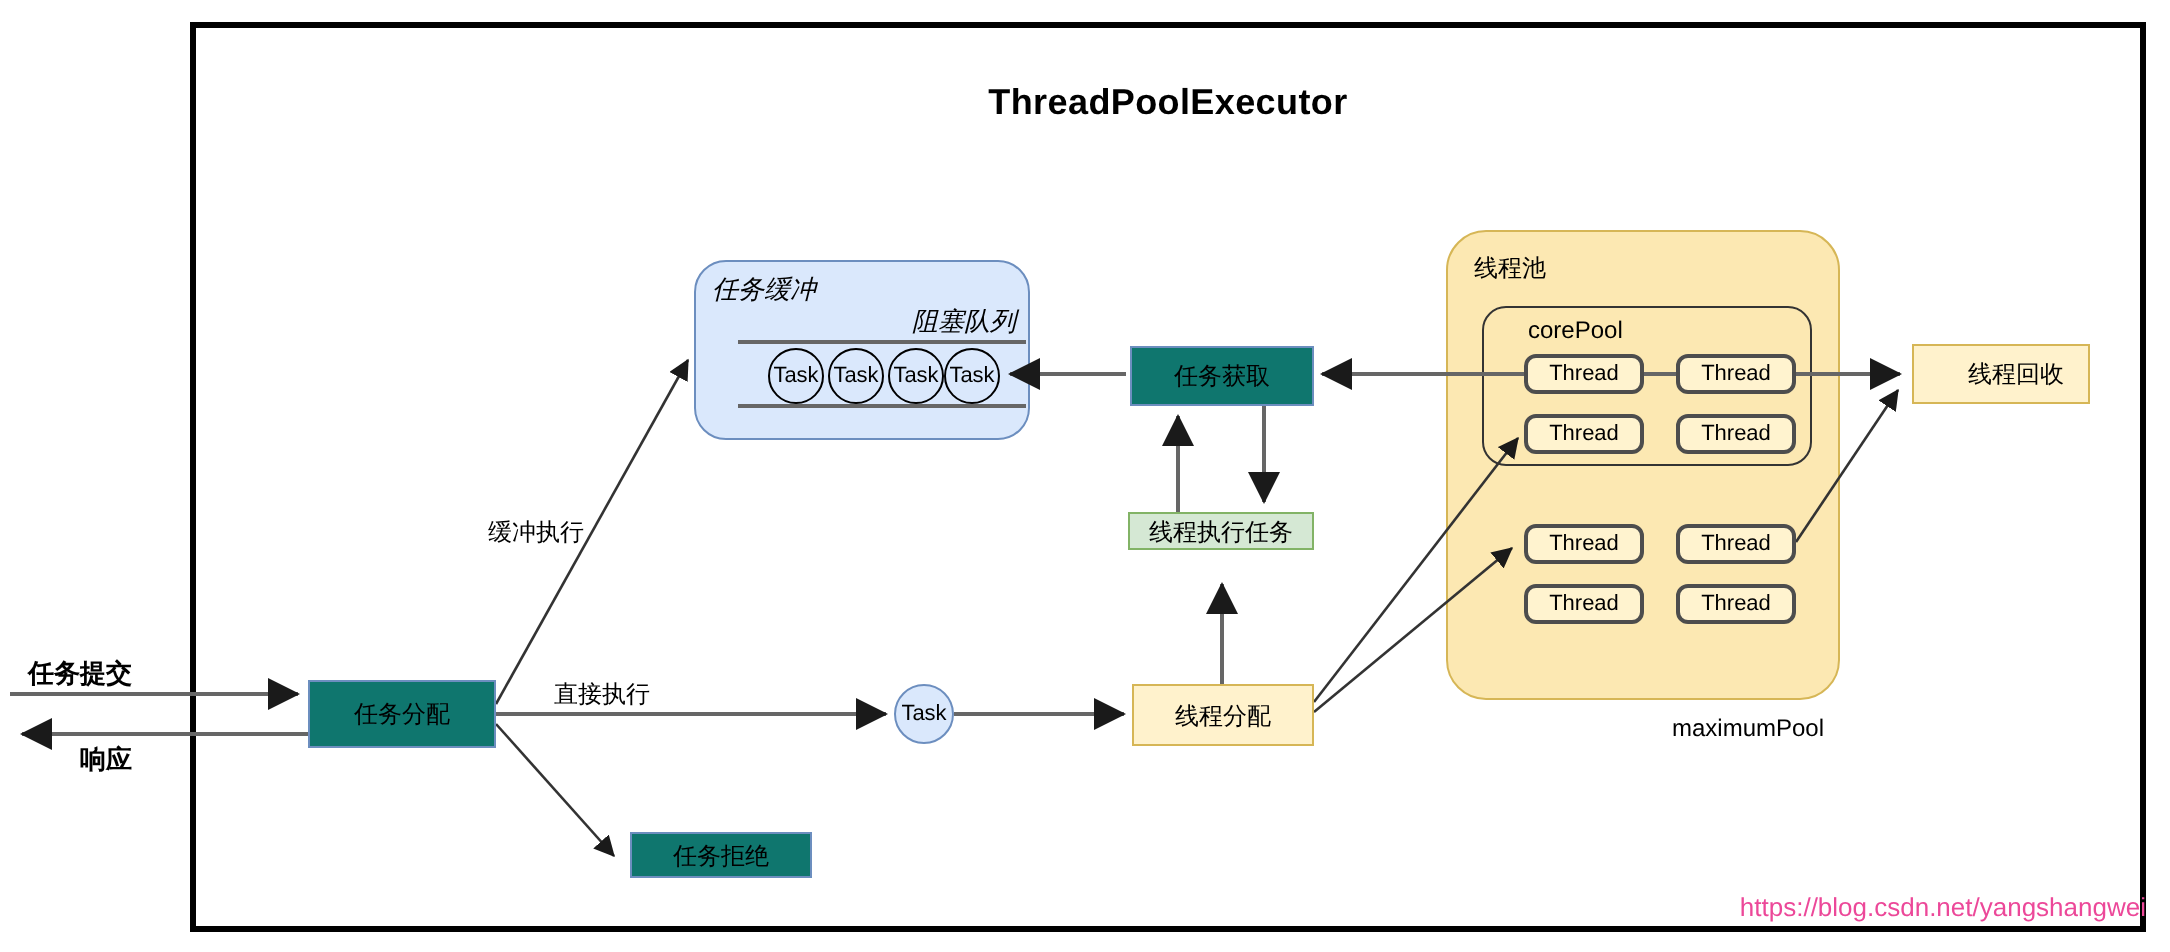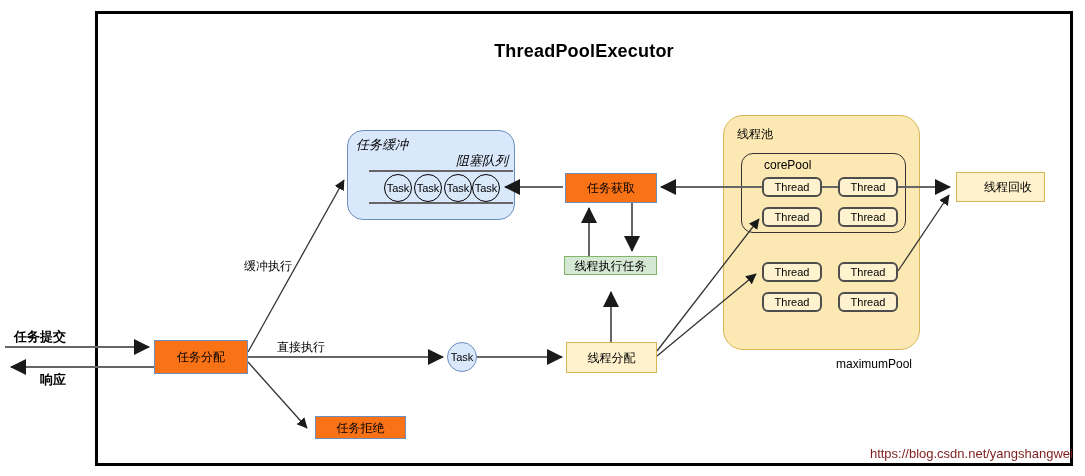--- a/index.html
+++ b/index.html
@@ -10,21 +10,21 @@
   .abs{position:absolute;box-sizing:border-box;}
   .z0{z-index:0;} .z1{z-index:1;} .z2{z-index:2;}
 
   .frame{border:3px solid #000;background:transparent;}
   .title{font-size:18px;font-weight:bold;text-align:center;letter-spacing:.2px;}
 
   .node{
     display:flex;align-items:center;justify-content:center;
     font-size:12px;line-height:1;white-space:nowrap;
   }
-  .blue  {background:#f97316;border:1px solid #6c8ebf;}
+  .blue  {background:#0f766e;border:1px solid #6c8ebf;}
   .yellow{background:#fff2cc;border:1px solid #d6b656;}
   .green {background:#d5e8d4;border:1px solid #82b366;}
 
   .buffer{
     background:#dae8fc;border:1px solid #6c8ebf;border-radius:16px;
   }
   .buffer-label{font-size:13px;font-style:italic;}
   .queue-rail{background:#666;height:2px;}
   .qtask{
     width:28px;height:28px;border-radius:50%;border:1.5px solid #000;
@@ -44,21 +44,21 @@
   }
   .pool-label{font-size:12px;}
   .thread{
     width:60px;height:20px;border-radius:6px;background:#fff3cf;
     border:2px solid #4d4d4d;display:flex;align-items:center;justify-content:center;
     font-size:11px;
   }
   .edge-label{font-size:12px;white-space:nowrap;}
   .io-label{font-size:13px;font-weight:bold;white-space:nowrap;}
   .watermark{
-    font-size:13px;color:#7f1d1d;text-align:right;white-space:nowrap;
+    font-size:13px;color:#ec4899;text-align:right;white-space:nowrap;
   }
   svg.connectors{position:absolute;left:0;top:0;width:1085px;height:476px;}
 </style>
 </head>
 <body>
 
 <div id="canvas">
 
   <div class="abs frame z0" style="left:95px;top:11px;width:978px;height:455px;"></div>
 

